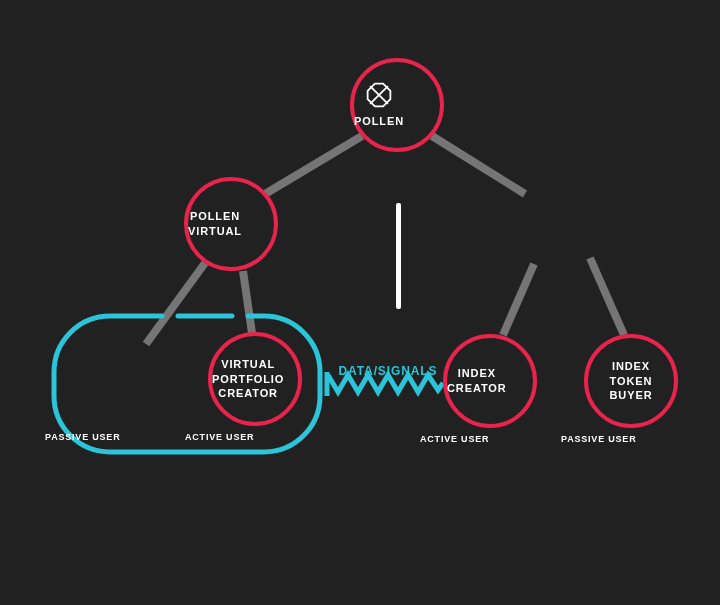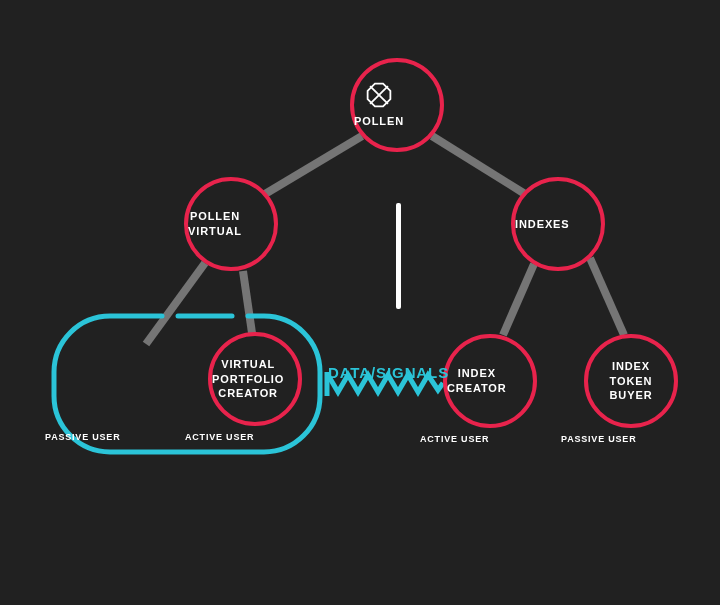--- a/index.html
+++ b/index.html
@@ -65,21 +65,21 @@
   }
   .divider-bar {
     position: absolute;
     background: #ffffff;
     border-radius: 2px;
   }
   .flow-label {
     position: absolute;
     color: #2bc4d8;
     font-weight: bold;
-    font-size: 15px;
+    font-size: 12px;
     letter-spacing: 0.9px;
     text-transform: uppercase;
     text-align: center;
     white-space: nowrap;
   }
 </style>
 </head>
 <body>
 
 <div id="stage">
@@ -122,23 +122,20 @@
       </svg>
       <div class="node-label">POLLEN</div>
     </div>
   </div>
 
   <div class="node" style="left:184px; top:177px; width:94px; height:94px;">
     <div class="node-label">POLLEN
 VIRTUAL</div>
   </div>
 
-  <div class="node" style="left:511px; top:177px; width:94px; height:94px;">
-    <div class="node-label">INDEXES</div>
-  </div>
 
 
   <div class="node" style="left:208px; top:332px; width:94px; height:94px;">
     <div class="node-label">VIRTUAL
 PORTFOLIO
 CREATOR</div>
   </div>
 
   <div class="node" style="left:443px; top:334px; width:94px; height:94px;">
     <div class="node-label">INDEX

